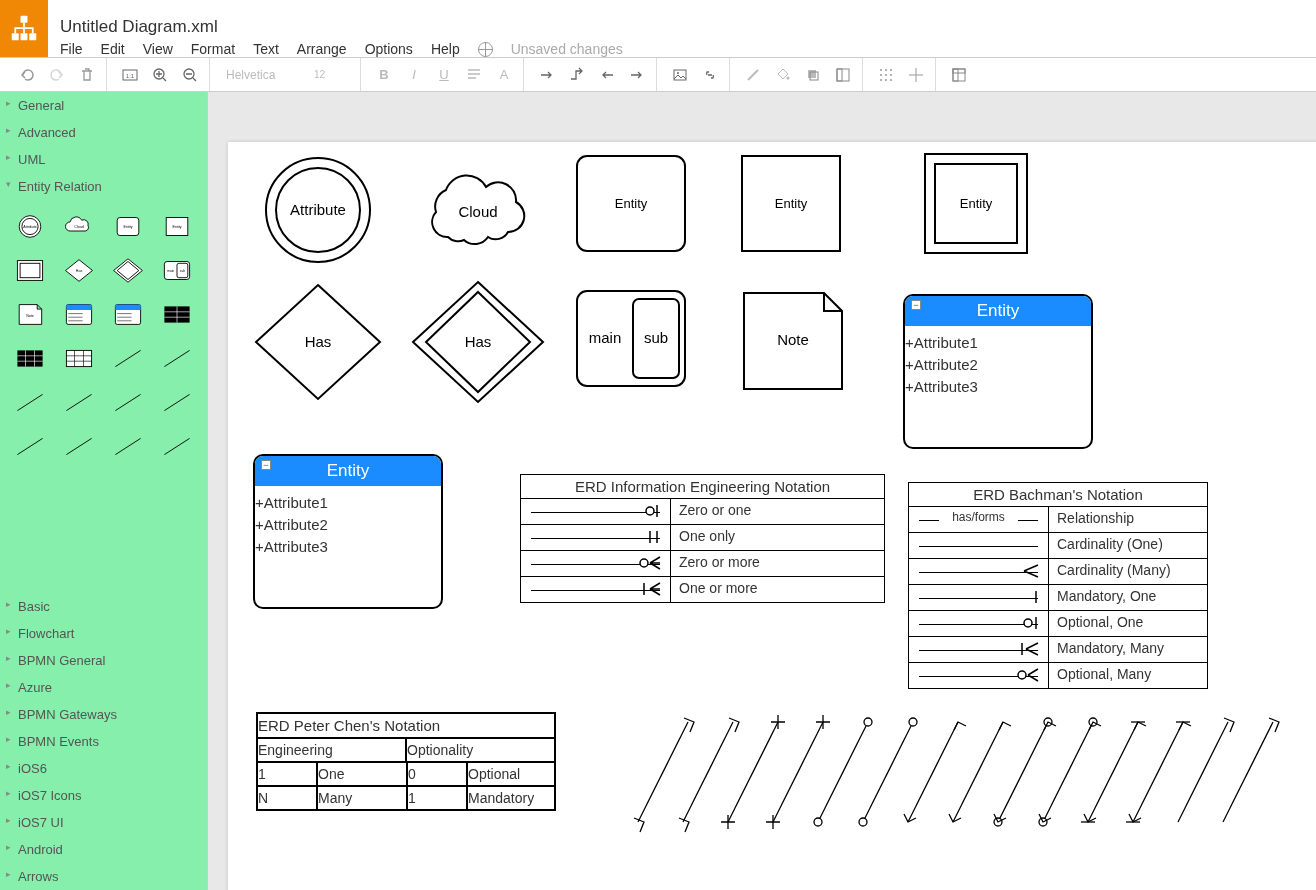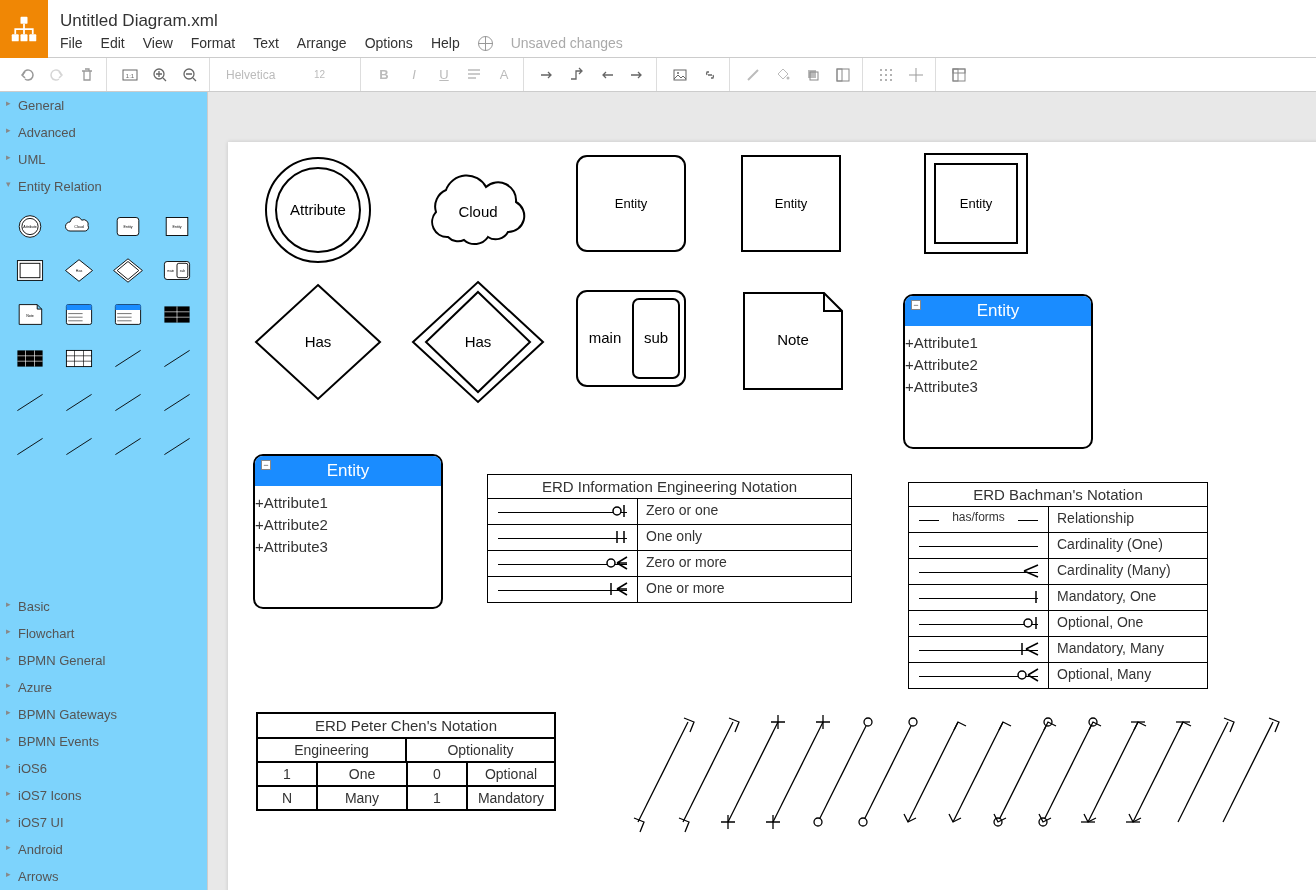--- a/index.html
+++ b/index.html
@@ -1,40 +1,40 @@
 <!DOCTYPE html>
 <html><head>
 <meta charset="utf-8">
 <style>
 html,body{margin:0;padding:0;font-family:Helvetica,Arial,sans-serif;font-size:13px;color:#333;background:#e8e8e8;overflow:hidden}
 *{box-sizing:border-box}
 .app{display:flex;flex-direction:column;height:890px;width:1316px;position:relative}
 
-.topbar{background:#fff;display:flex;align-items:center;height:58px;border-bottom:1px solid #ccc}
+.topbar{background:#fff;display:flex;align-items:flex-end;height:58px;border-bottom:1px solid #ccc}
 .logo{width:48px;height:58px;background:#f08705;display:flex;align-items:center;justify-content:center}
 .logo svg{width:28px;height:28px}
 .title-area{flex:1;padding:5px 10px 0 12px}
 .title{font-size:17px;color:#333;margin-bottom:4px}
 .menubar{display:flex;gap:18px;font-size:14px;color:#333;align-items:center}
 .menubar .m{cursor:pointer}
 .menubar .globe{width:15px;height:15px;border:1px solid #999;border-radius:50%;position:relative}
 .menubar .globe::before{content:"";position:absolute;left:50%;top:-1px;bottom:-1px;border-left:1px solid #999}
 .menubar .globe::after{content:"";position:absolute;top:50%;left:-1px;right:-1px;border-top:1px solid #999}
 .menubar .unsaved{color:#aaa}
 
 .toolbar{background:#fff;height:34px;border-bottom:1px solid #ccc;display:flex;align-items:center;padding:0 8px;gap:4px}
 .tb-group{display:flex;align-items:center;gap:4px;padding:0 6px;border-right:1px solid #ddd;height:100%}
 .tb-group:last-child{border-right:none}
 .tbtn{width:26px;height:26px;display:flex;align-items:center;justify-content:center;color:#666;cursor:pointer;border-radius:2px}
 .tbtn svg{width:16px;height:16px}
 .tb-font{width:90px;color:#bbb;font-size:12px;padding:0 6px}
 .tb-size{width:40px;color:#bbb;font-size:10px}
 
 .main{flex:1;display:flex;min-height:0}
-.sidebar{width:208px;background:#7dd3fc;border-right:1px solid #ccc;display:flex;flex-direction:column;overflow:hidden}
+.sidebar{width:208px;background:#86efac;border-right:1px solid #ccc;display:flex;flex-direction:column;overflow:hidden}
 .side-sec{font-size:13px;color:#555;padding:6px 10px 6px 18px;cursor:pointer;position:relative}
 .side-sec::before{content:"▸";position:absolute;left:6px;top:6px;font-size:9px;color:#888}
 .side-sec.open::before{content:"▾"}
 .shape-grid{display:grid;grid-template-columns:repeat(4,1fr);gap:8px;padding:8px 10px}
 .shape-cell{height:36px;display:flex;align-items:center;justify-content:center}
 .shape-cell svg{max-width:36px;max-height:30px}
 
 .canvas-wrap{flex:1;position:relative;overflow:hidden;background:#e8e8e8}
 .canvas{position:absolute;left:20px;top:50px;width:1100px;height:830px;background:#fff;box-shadow:0 0 4px rgba(0,0,0,.15);
 background-image:radial-gradient(#ccc 0.6px,transparent 0.6px);background-size:14px 14px}
@@ -46,21 +46,21 @@
 .notation{border:1.5px solid #000;background:#fff}
 .notation .nh{border-bottom:1.5px solid #000;text-align:center;padding:3px 0;font-size:15px}
 .notation .row{display:flex;border-bottom:1px solid #000}
 .notation .row:last-child{border-bottom:none}
 .notation .c1{flex:0 0 150px;border-right:1px solid #000;position:relative;height:25px}
 .notation .c2{flex:1;padding:3px 8px;font-size:14px}
 .nline{position:absolute;left:10px;right:10px;top:50%;border-top:1.5px solid #000}
 
 .pc{border:1.5px solid #000;background:#fff;font-size:14px}
 .pc .prow{display:flex}
-.pc .pcell{border:0.75px solid #000;text-align:center;padding:3px 0}
+.pc .pcell{border:0.75px solid #000;padding:3px 0}
 </style>
 </head>
 <body>
 
 <div class="app">
 
   <div class="topbar">
     <div class="logo">
       <svg viewBox="0 0 32 32">
           <g fill="#fff">
@@ -472,21 +472,21 @@
         <div class="shape erd-ent" style="left:25px;top:312px;width:190px;height:155px">
           <div class="minus">−</div>
           <div class="eh">Entity</div>
           <div class="eb">
             <div>+Attribute1</div>
               <div>+Attribute2</div>
               <div>+Attribute3</div>
           </div>
         </div>
 
-        <div class="shape notation" style="left:259px;top:332px;width:365px">
+        <div class="shape notation" style="left:292px;top:332px;width:365px">
           <div class="nh">ERD Information Engineering Notation</div>
           <div class="row">
               <div class="c1">
                 <div class="nline"></div>
                 <svg style="position:absolute;right:6px;top:4px" width="22" height="16">
                   <circle cx="8" cy="8" r="4" fill="#fff" stroke="#000" stroke-width="1.5"></circle>
                   <path d="M15 2v12" stroke="#000" stroke-width="1.5"></path>
                 </svg>
               </div>
               <div class="c2">Zero or one</div>

